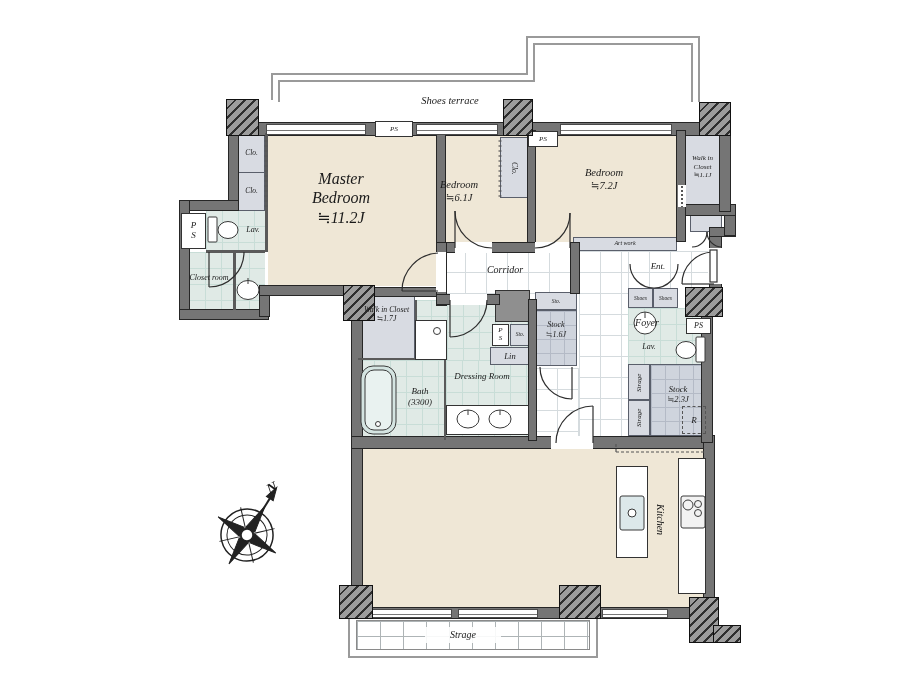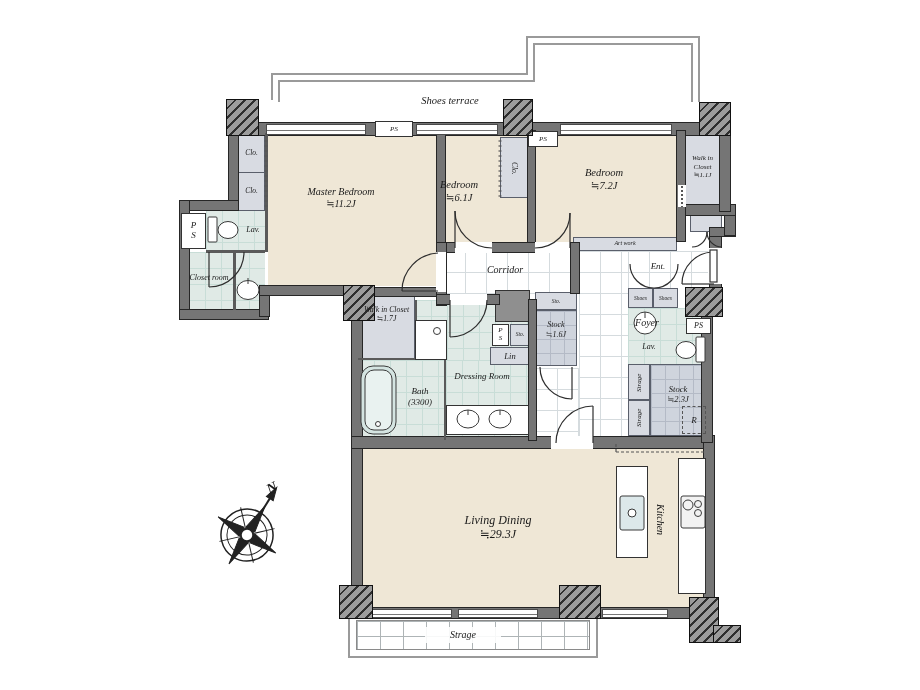--- a/index.html
+++ b/index.html
@@ -233,21 +233,21 @@
     </g>
   </svg>
 
   <div class="a lbl" style="left:395px;top:94px;width:110px;height:15px;font-size:10.5px;z-index:8;">
     <span>Shoes terrace</span>
     </div>
   <div class="a lbl" style="left:425px;top:627px;width:76px;height:16px;font-size:10px;z-index:8;background:rgba(255,255,255,.9);">
     <span>Strage</span>
     </div>
 
-  <div class="a lbl" style="left:293px;top:172px;width:96px;height:52px;font-size:10px;z-index:8;">
+  <div class="a lbl" style="left:293px;top:172px;width:96px;height:52px;font-size:16px;z-index:8;">
     <span>Master Bedroom</span>
     <span>≒11.2J</span>
     </div>
   <div class="a lbl" style="left:423px;top:176px;width:72px;height:32px;font-size:10.5px;z-index:8;">
     <span>Bedroom</span>
     <span>≒6.1J</span>
     </div>
   <div class="a lbl" style="left:568px;top:164px;width:72px;height:32px;font-size:10.5px;z-index:8;">
     <span>Bedroom</span>
     <span>≒7.2J</span>
@@ -280,24 +280,20 @@
     <span>Closet room</span>
     </div>
   <div class="a lbl" style="left:535px;top:316px;width:42px;height:28px;font-size:8px;z-index:8;">
     <span>Stock</span>
     <span>≒1.6J</span>
     </div>
   <div class="a lbl" style="left:652px;top:380px;width:52px;height:28px;font-size:8.5px;z-index:8;">
     <span>Stock</span>
     <span>≒2.3J</span>
     </div>
-  <div class="a lbl" style="left:438px;top:510px;width:120px;height:34px;font-size:12px;z-index:8;">
-    <span>Living Dining</span>
-    <span>≒29.3J</span>
-    </div>
   <div class="a lbl vert" style="left:652px;top:488px;width:16px;height:64px;font-size:10px;z-index:8;">
     <span>Kitchen</span>
     </div>
 
   <div class="a lbl" style="left:238px;top:223px;width:30px;height:14px;font-size:8px;z-index:8;">
     <span>Lav.</span>
     </div>
   <div class="a lbl" style="left:634px;top:340px;width:30px;height:14px;font-size:8px;z-index:8;">
     <span>Lav.</span>
     </div>

